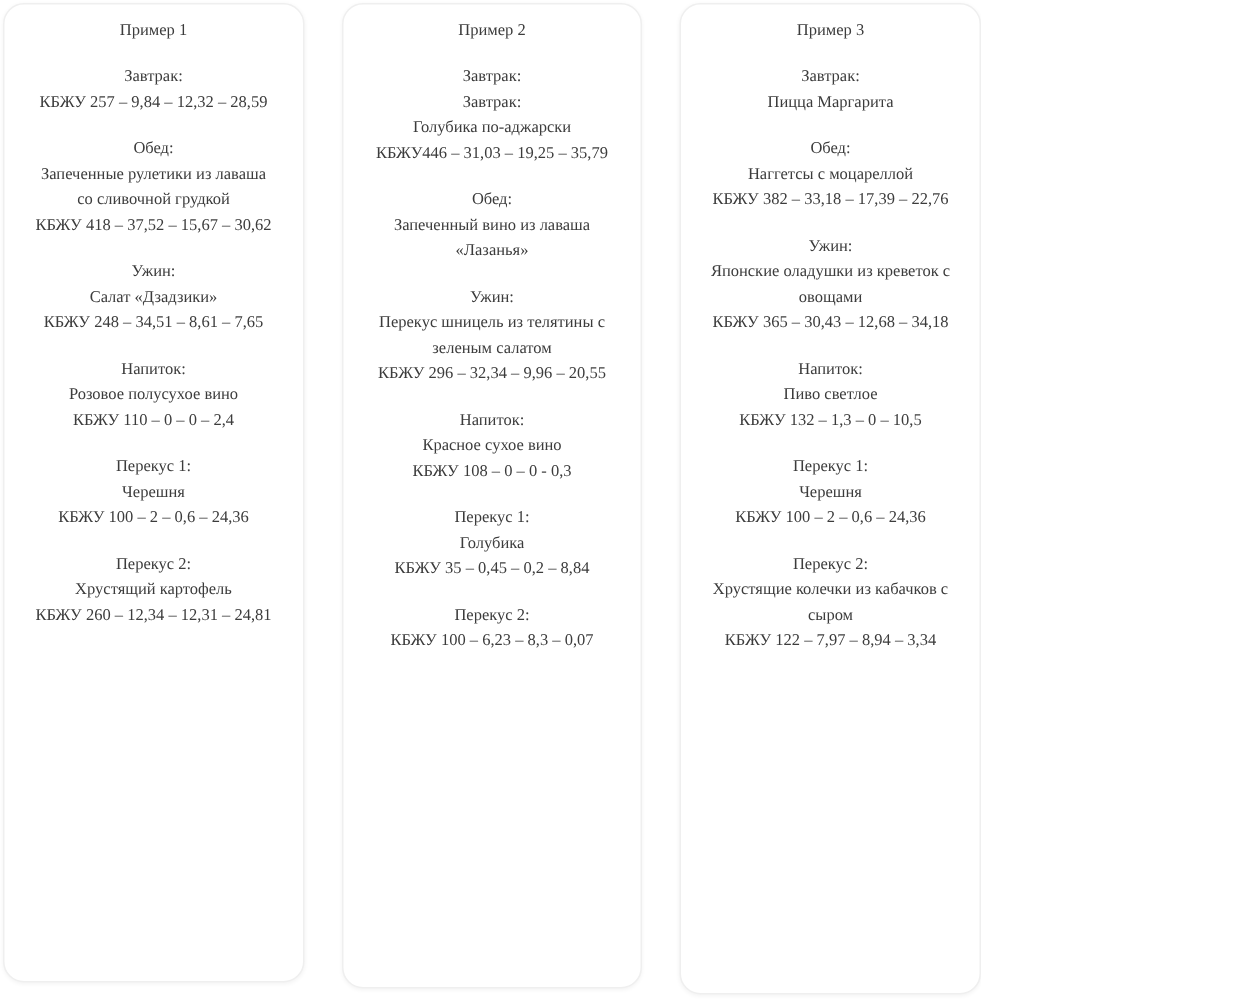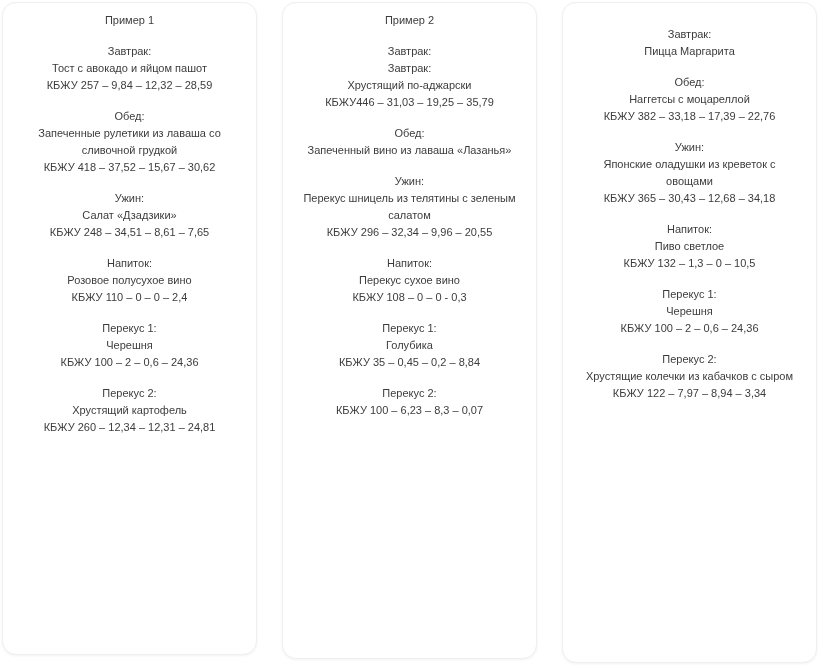--- a/index.html
+++ b/index.html
@@ -2,26 +2,26 @@
 <html><head>
 <meta charset="utf-8">
 <style>
   html, body {
     margin: 0;
     padding: 0;
     background: #ffffff;
   }
   .page {
     position: relative;
-    width: 823px;
+    width: 654px;
     height: 668px;
     overflow: hidden;
     box-sizing: border-box;
     padding: 2px 0 0 2px;
-    font-family: Liberation Sans, sans-serif;
+    font-family: Liberation Serif, serif;
   }
   .grid {
     display: flex;
     gap: 25px;
     align-items: flex-start;
   }
   .card {
     box-sizing: border-box;
     width: 255px;
     background: #ffffff;
@@ -50,21 +50,20 @@
 </head>
 <body>
 
 <div class="page">
   <div class="grid">
       <section class="card">
     <h2 class="card-title">Пример 1</h2>
     <div class="blocks">
           <div class="block">
     <div class="heading">Завтрак:</div>
-  <div class="line">Тост с авокадо и яйцом пашот</div>
             <div class="line">КБЖУ 257 – 9,84 – 12,32 – 28,59</div>
           </div>
           <div class="block">
     <div class="heading">Обед:</div>
   <div class="line">Запеченные рулетики из лаваша со сливочной грудкой</div>
             <div class="line">КБЖУ 418 – 37,52 – 15,67 – 30,62</div>
           </div>
           <div class="block">
     <div class="heading">Ужин:</div>
   <div class="line">Салат «Дзадзики»</div>
@@ -86,49 +85,50 @@
             <div class="line">КБЖУ 260 – 12,34 – 12,31 – 24,81</div>
           </div>
         </div>
   </section>
       <section class="card">
     <h2 class="card-title">Пример 2</h2>
     <div class="blocks">
           <div class="block">
     <div class="heading">Завтрак:</div>
   <div class="line">Завтрак:</div>
-            <div class="line">Хрустящий по-аджарски</div>
+            <div class="line">Голубика по-аджарски</div>
             <div class="line">КБЖУ446 – 31,03 – 19,25 – 35,79</div>
           </div>
           <div class="block">
     <div class="heading">Обед:</div>
   <div class="line">Запеченный вино из лаваша «Лазанья»</div>
           </div>
           <div class="block">
     <div class="heading">Ужин:</div>
   <div class="line">Перекус шницель из телятины с зеленым салатом</div>
             <div class="line">КБЖУ 296 – 32,34 – 9,96 – 20,55</div>
           </div>
           <div class="block">
     <div class="heading">Напиток:</div>
-  <div class="line">Перекус сухое вино</div>
+  <div class="line">Красное сухое вино</div>
             <div class="line">КБЖУ 108 – 0 – 0 - 0,3</div>
           </div>
           <div class="block">
     <div class="heading">Перекус 1:</div>
   <div class="line">Голубика</div>
             <div class="line">КБЖУ 35 – 0,45 – 0,2 – 8,84</div>
           </div>
           <div class="block">
     <div class="heading">Перекус 2:</div>
             <div class="line">КБЖУ 100 – 6,23 – 8,3 – 0,07</div>
           </div>
         </div>
   </section>
       <section class="card">
+    <h2 class="card-title">Пример 3</h2>
     <div class="blocks">
           <div class="block">
     <div class="heading">Завтрак:</div>
   <div class="line">Пицца Маргарита</div>
           </div>
           <div class="block">
     <div class="heading">Обед:</div>
   <div class="line">Наггетсы с моцареллой</div>
             <div class="line">КБЖУ 382 – 33,18 – 17,39 – 22,76</div>
           </div>

